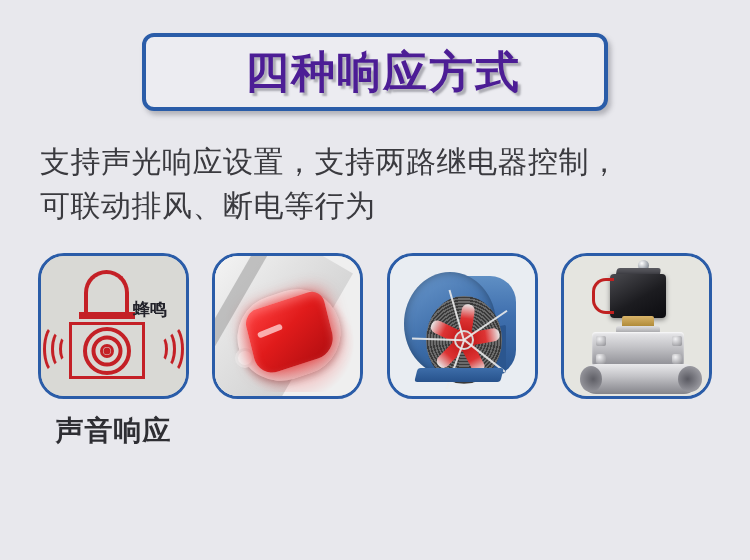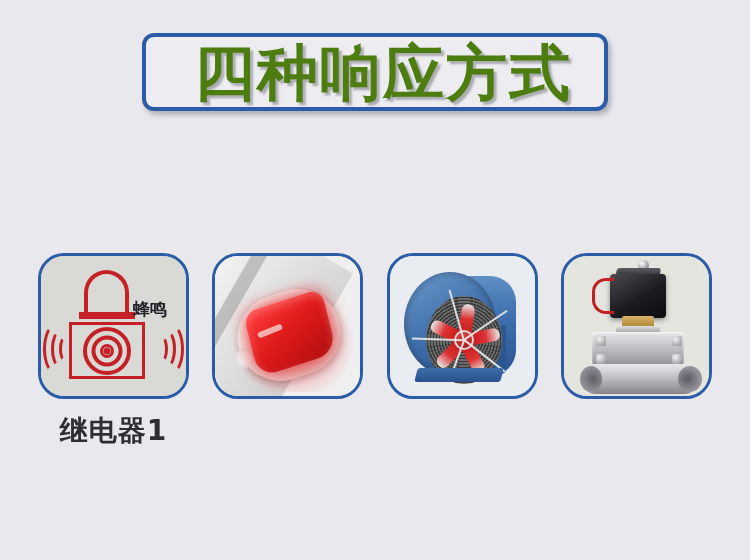--- a/index.html
+++ b/index.html
@@ -19,22 +19,22 @@
   .title-box {
     position:absolute; inset:0;
     border:4px solid #2a5ca8;
     border-radius:12px;
     background:#ececf1;
     box-shadow:3px 4px 5px rgba(90,90,100,.38);
   }
   .title-text {
     position:absolute; inset:0;
     display:flex; align-items:center; justify-content:center;
-    font-size:61px; font-weight:bold;
-    color:#4d7c0f;
+    font-size:44px; font-weight:bold;
+    color:#4c1d95;
     letter-spacing:2px;
     text-shadow:3px 3px 2px rgba(120,120,130,.55);
     line-height:1;
     white-space:nowrap;
     padding-left:16px;
   }
 
   
   .subtitle {
     position:absolute; left:40px; top:140px;
@@ -277,20 +277,24 @@
 </head>
 <body>
 
 <div class="page">
 
   <div class="title-wrap">
     <div class="title-box"></div>
     <div class="title-text">四种响应方式</div>
   </div>
 
+  <div class="subtitle">
+    <span class="ln">支持声光响应设置，支持两路继电器控制，</span>
+    <span class="ln">可联动排风、断电等行为</span>
+  </div>
 
   <div class="cards">
 
     <div class="card">
       <div class="art buzzer">
         <div class="bz-dome"></div>
         <div class="bz-base"></div>
         <div class="bz-body">
           <div class="ring r1"></div>
           <div class="ring r2"></div>
@@ -358,16 +362,16 @@
         <div class="bolt bo4"></div>
         <div class="v-pipe"></div>
         <div class="v-portL"></div>
         <div class="v-portR"></div>
       </div>
     </div>
 
   </div>
 
   <div class="captions">
-    <div class="caption">继电器1</div>
+    <div class="caption">声音响应</div>
   </div>
 
 </div>
 
 </body></html>

